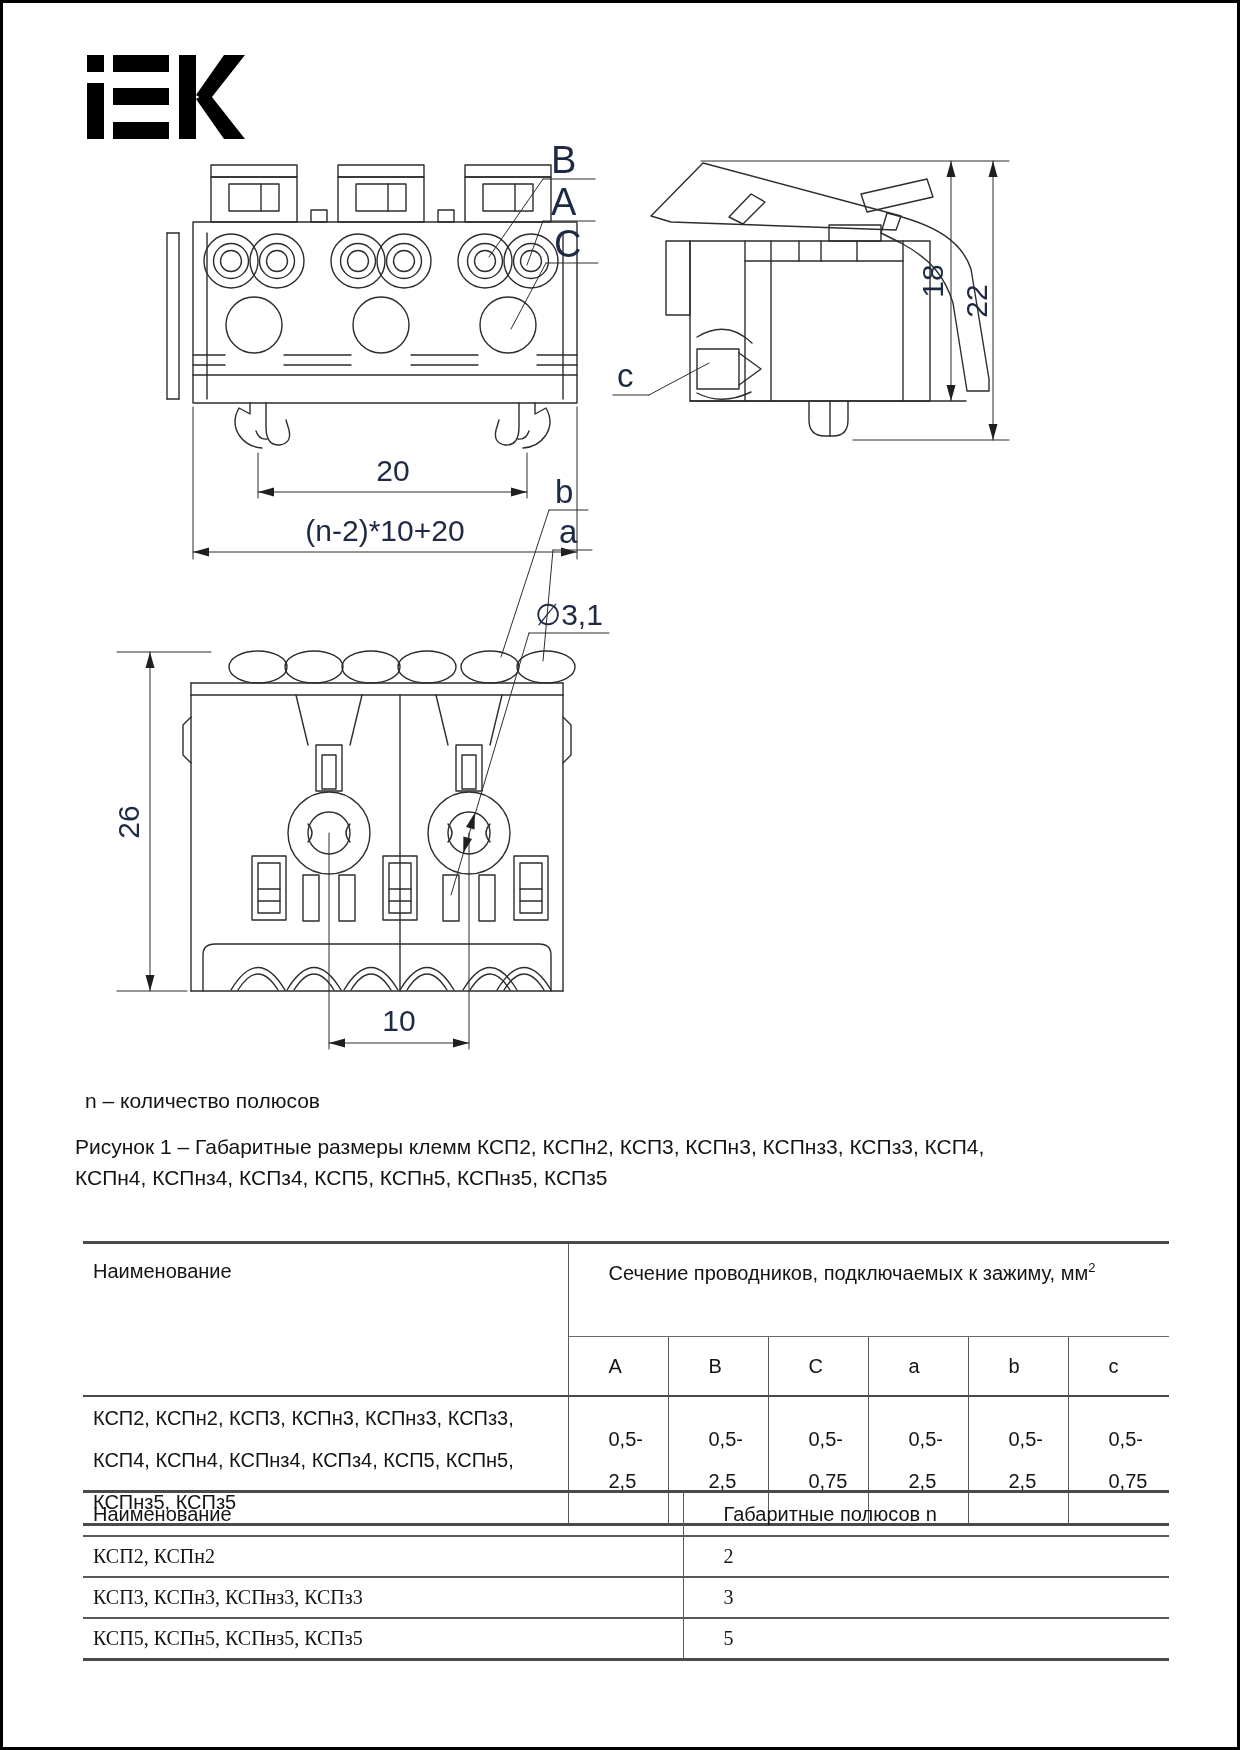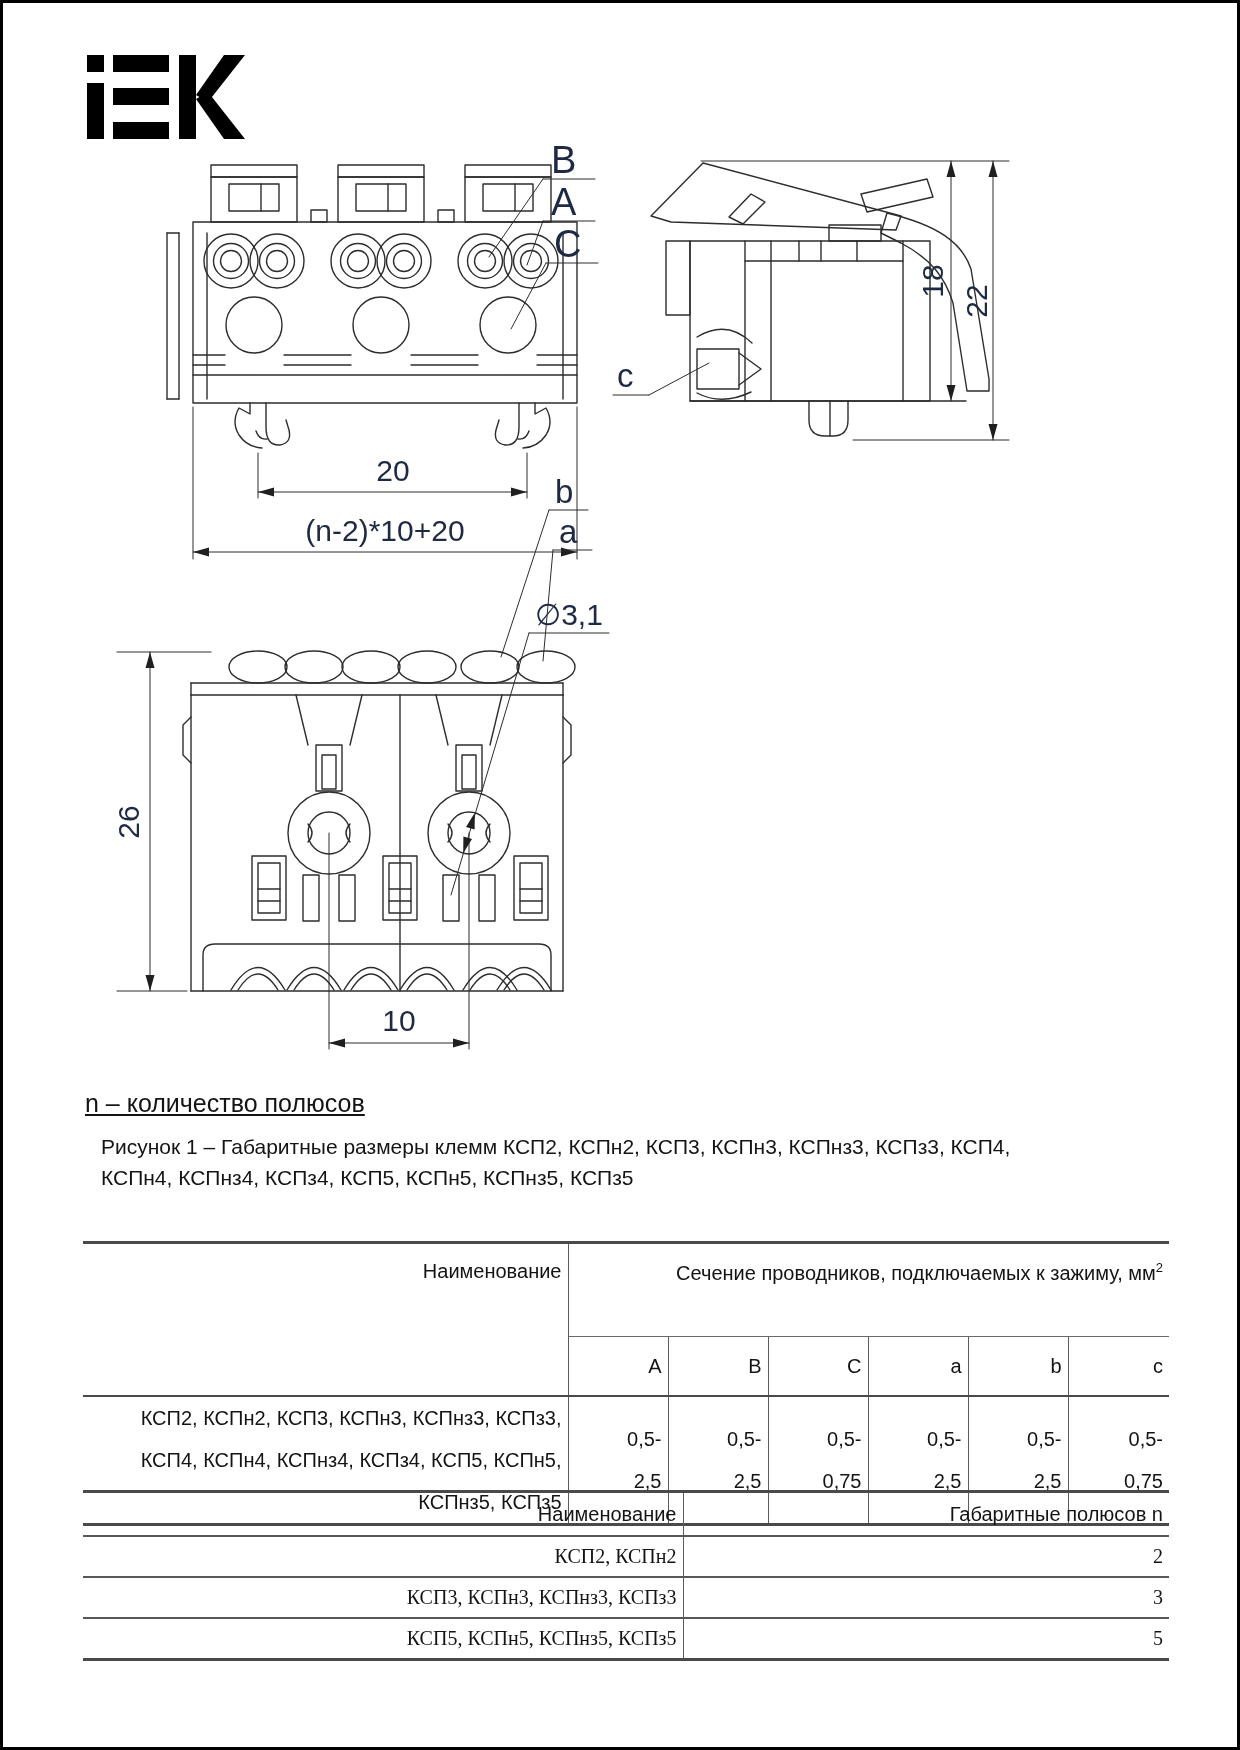--- a/index.html
+++ b/index.html
@@ -10,28 +10,28 @@
   .figure-svg{position:absolute;left:0;top:0;}
   .figure-svg path,.figure-svg rect,.figure-svg line,.figure-svg circle,
   .figure-svg ellipse,.figure-svg polygon.ln,.figure-svg polyline{
         fill:none;stroke:#2d2d2d;stroke-width:1.4;stroke-linejoin:round;stroke-linecap:round;}
   .figure-svg .thin{stroke-width:1;}
   .figure-svg .arr{fill:#1f1f1f;stroke:none;}
   .figure-svg text{fill:#1e2a44;stroke:none;font-family:"Liberation Sans",sans-serif;}
   .dimtxt{font-size:30px;}
   .biglbl{font-size:38px;}
   .medlbl{font-size:33px;}
-  .note{position:absolute;left:82px;top:1086px;font-size:25px;text-decoration:underline;}
-  .caption{position:absolute;left:98px;top:1128px;width:960px;font-size:21px;line-height:31px;}
+  .note{position:absolute;left:82px;top:1086px;font-size:21px;}
+  .caption{position:absolute;left:72px;top:1128px;width:960px;font-size:21px;line-height:31px;}
   table{border-collapse:collapse;table-layout:fixed;font-size:20px;color:#141414;}
   .t1{position:absolute;left:80px;top:1238px;width:1086px;
       border-top:3px solid #4a4a4a;border-bottom:3px solid #4a4a4a;}
   .t2{position:absolute;left:80px;top:1487px;width:1086px;
       border-top:3px solid #4a4a4a;border-bottom:3px solid #4a4a4a;}
-  td,th{font-weight:normal;text-align:right;padding:0 6px 0 10px;}
+  td,th{font-weight:normal;text-align:left;padding:0 6px 0 10px;}
   .vline{border-left:1.4px solid #5a5a5a;padding-left:40px;}
   .t1 .hdr td{height:76px;vertical-align:top;padding-top:16px;}
   .t1 .sub td{height:58px;vertical-align:middle;border-top:1.4px solid #6a6a6a;}
   .t1 .dat td{height:84px;vertical-align:middle;border-top:2.6px solid #4a4a4a;line-height:42px;}
   .t2 .hdr td{height:42px;vertical-align:middle;}
   .t2 .row td{height:39px;vertical-align:middle;border-top:2px solid #585858;font-family:Liberation Serif, serif;}
   sup{font-size:13px;}
 </style>
 </head>
 <body>

